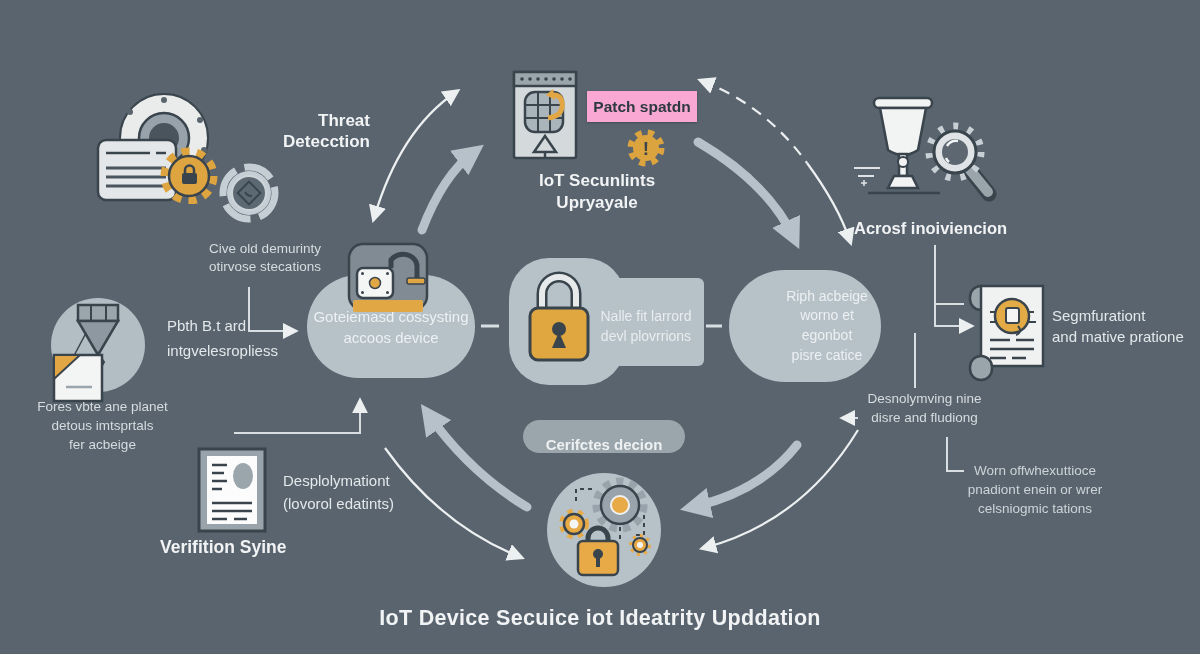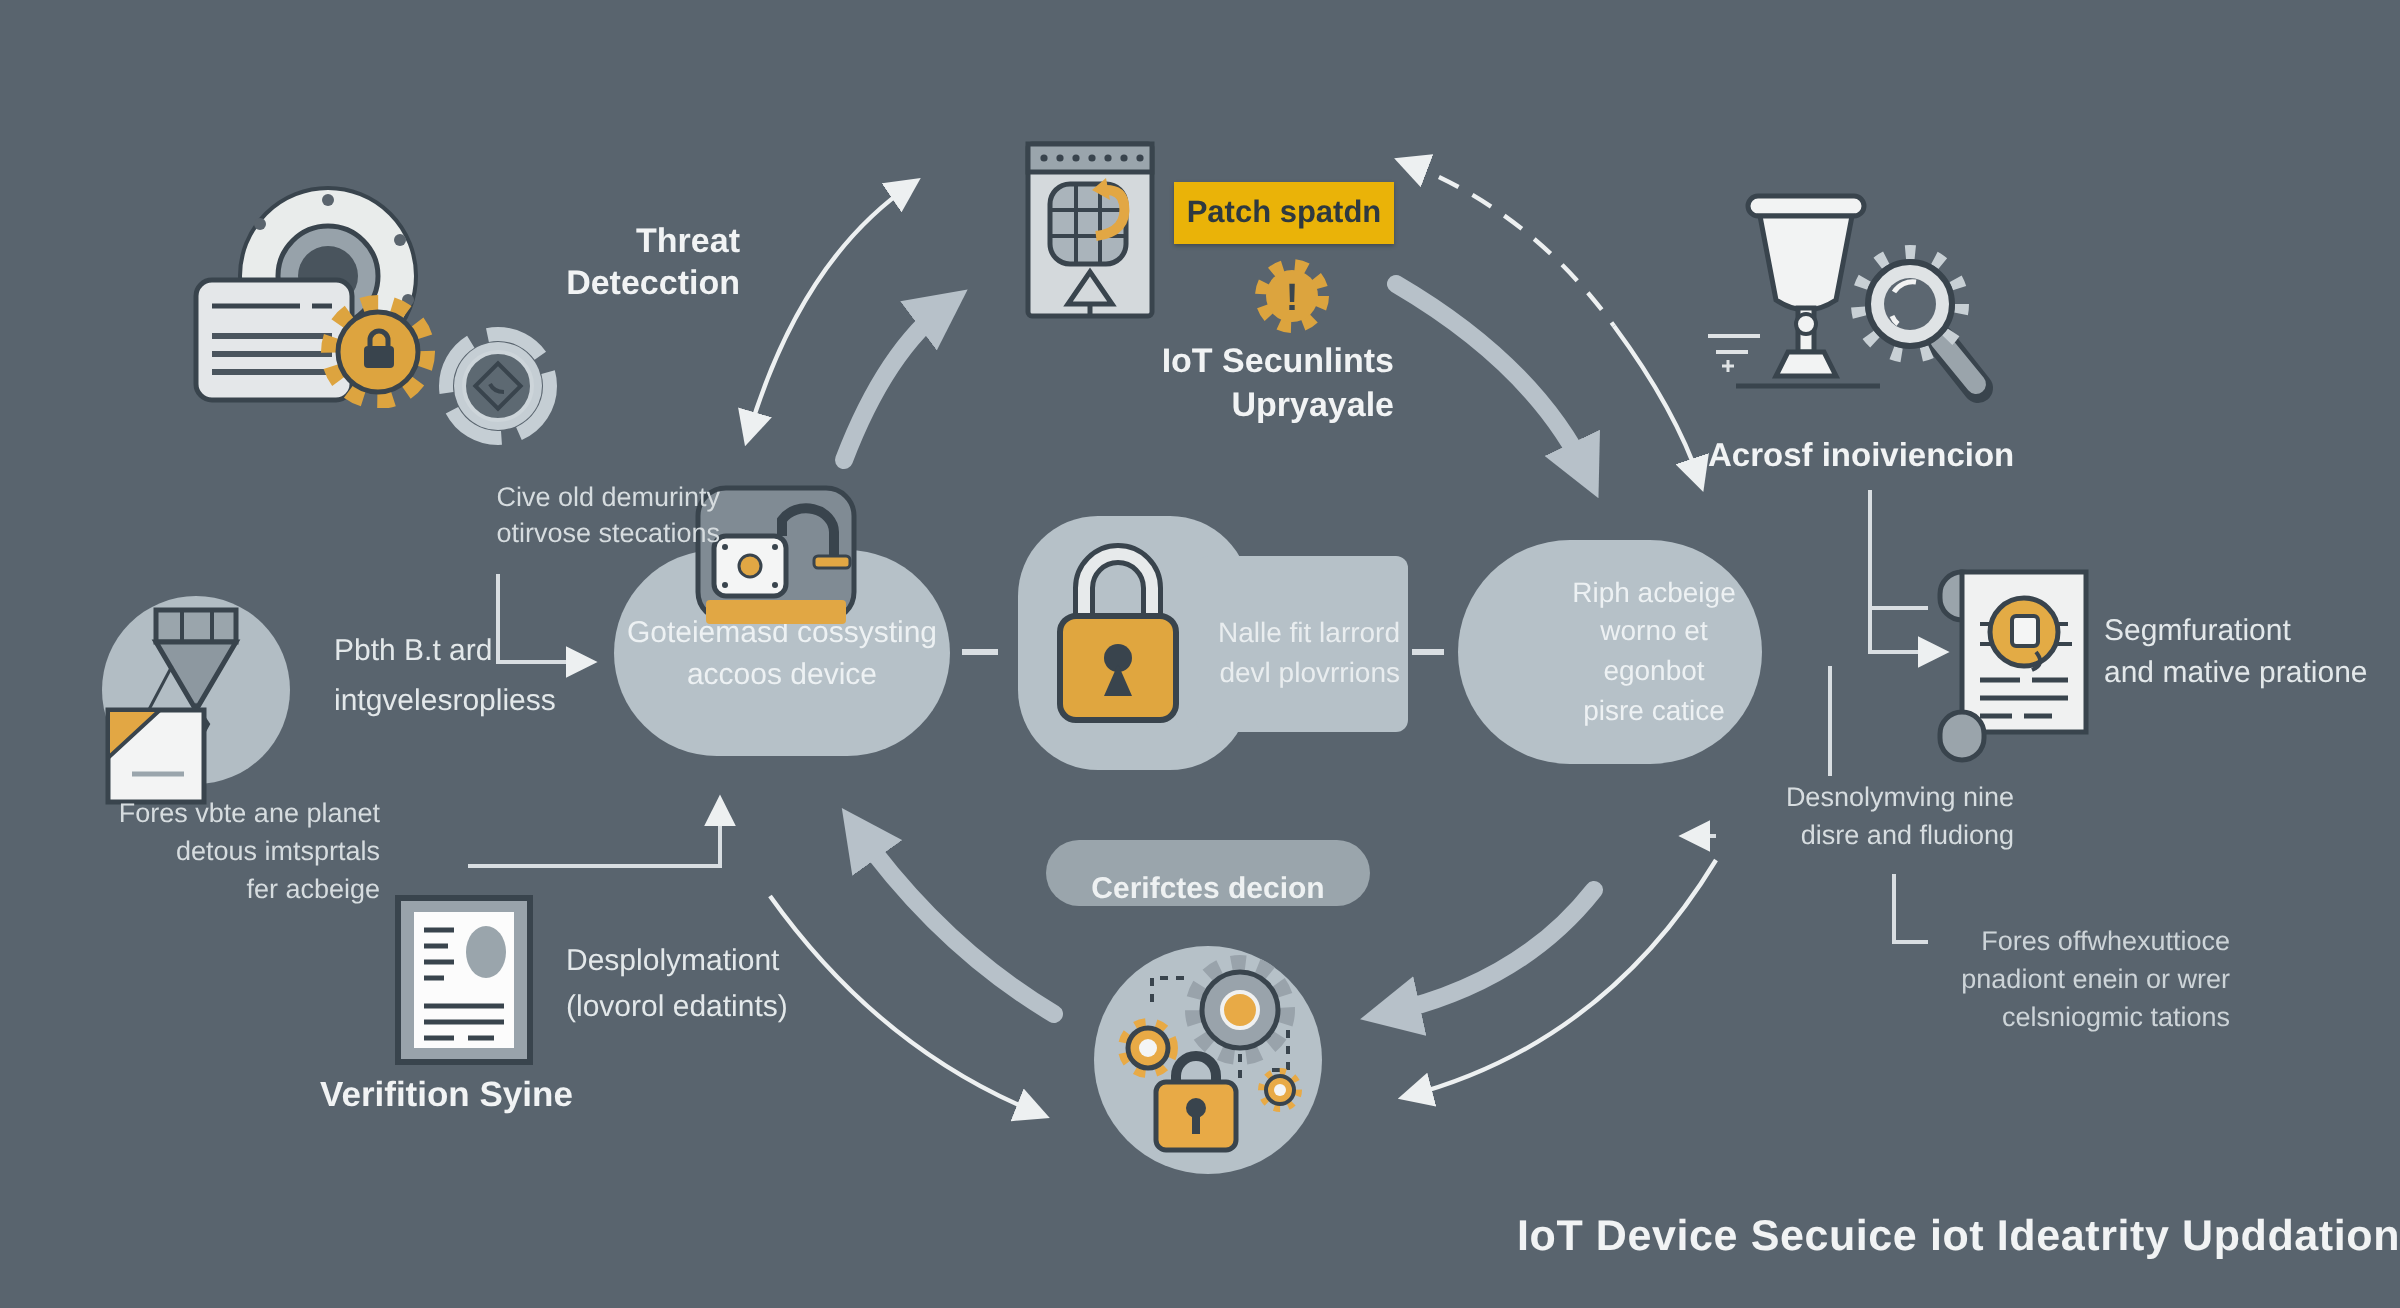--- a/index.html
+++ b/index.html
@@ -2,24 +2,24 @@
 <html><head>
 <meta charset="utf-8">
 <style>
   html,body{margin:0;padding:0;}
   .canvas{position:relative;width:1200px;height:654px;background:#59646e;overflow:hidden;
           font-family:"Liberation Sans",sans-serif;}
   .txt{position:absolute;white-space:pre-line;z-index:3;}
   .t-bold{color:#f1f3f4;font-weight:bold;}
   .t-light{color:#d6dcdf;}
   .t-mid{color:#e3e8ea;}
-  .center{text-align:right;}
+  .center{text-align:center;}
   .pill{position:absolute;background:#b6c1c8;z-index:1;display:flex;align-items:center;justify-content:center;}
   .pill .lbl{white-space:pre-line;text-align:center;color:#edf1f3;font-size:14.5px;line-height:1.4;}
-  .badge{position:absolute;background:#eab308;color:#2e3940;font-weight:bold;font-size:15.5px;
+  .badge{position:absolute;background:#f9a8d4;color:#2e3940;font-weight:bold;font-size:15.5px;
          display:flex;align-items:center;justify-content:center;z-index:2;box-shadow:0 1px 2px rgba(0,0,0,.25);}
   .btn{position:absolute;background:#9aa5ac;border-radius:17px;display:flex;align-items:flex-end;justify-content:center;
        color:#eef1f2;font-weight:bold;font-size:15px;z-index:2;}
   svg{display:block;}
   .icon{position:absolute;z-index:2;}
   #overlay{position:absolute;left:0;top:0;z-index:1;}
 </style>
 </head>
 <body>
 
@@ -256,21 +256,21 @@
 
   <div class="txt t-bold center" style="left:497px;top:170px;width:200px;font-size:17px;line-height:1.3;">IoT Secunlints
 Upryayale</div>
 
   <div class="txt t-bold" style="left:854px;top:219px;font-size:16.5px;">Acrosf inoiviencion</div>
 
   <div class="txt t-mid" style="left:1052px;top:305px;width:150px;font-size:15px;line-height:1.4;">Segmfurationt
 and mative pratione</div>
   <div class="txt t-light center" style="left:842px;top:390px;width:165px;font-size:13.5px;line-height:1.4;">Desnolymving nine
 disre and fludiong</div>
-  <div class="txt t-light center" style="left:955px;top:462px;width:160px;font-size:13.5px;line-height:1.4;color:#cdd4d8;">Fores offwhexuttioce
+  <div class="txt t-light center" style="left:955px;top:462px;width:160px;font-size:13.5px;line-height:1.4;color:#cdd4d8;">Worn offwhexuttioce
 pnadiont enein or wrer
 celsniogmic tations</div>
 
   <div class="txt t-mid" style="left:283px;top:469px;width:170px;font-size:15px;line-height:1.55;">Desplolymationt
 (lovorol edatints)</div>
   <div class="txt t-bold" style="left:160px;top:537px;font-size:17.5px;">Verifition Syine</div>
 
   <div class="btn" style="left:523px;top:420px;width:162px;height:33px;">
     <span>Cerifctes decion</span>
   </div>

